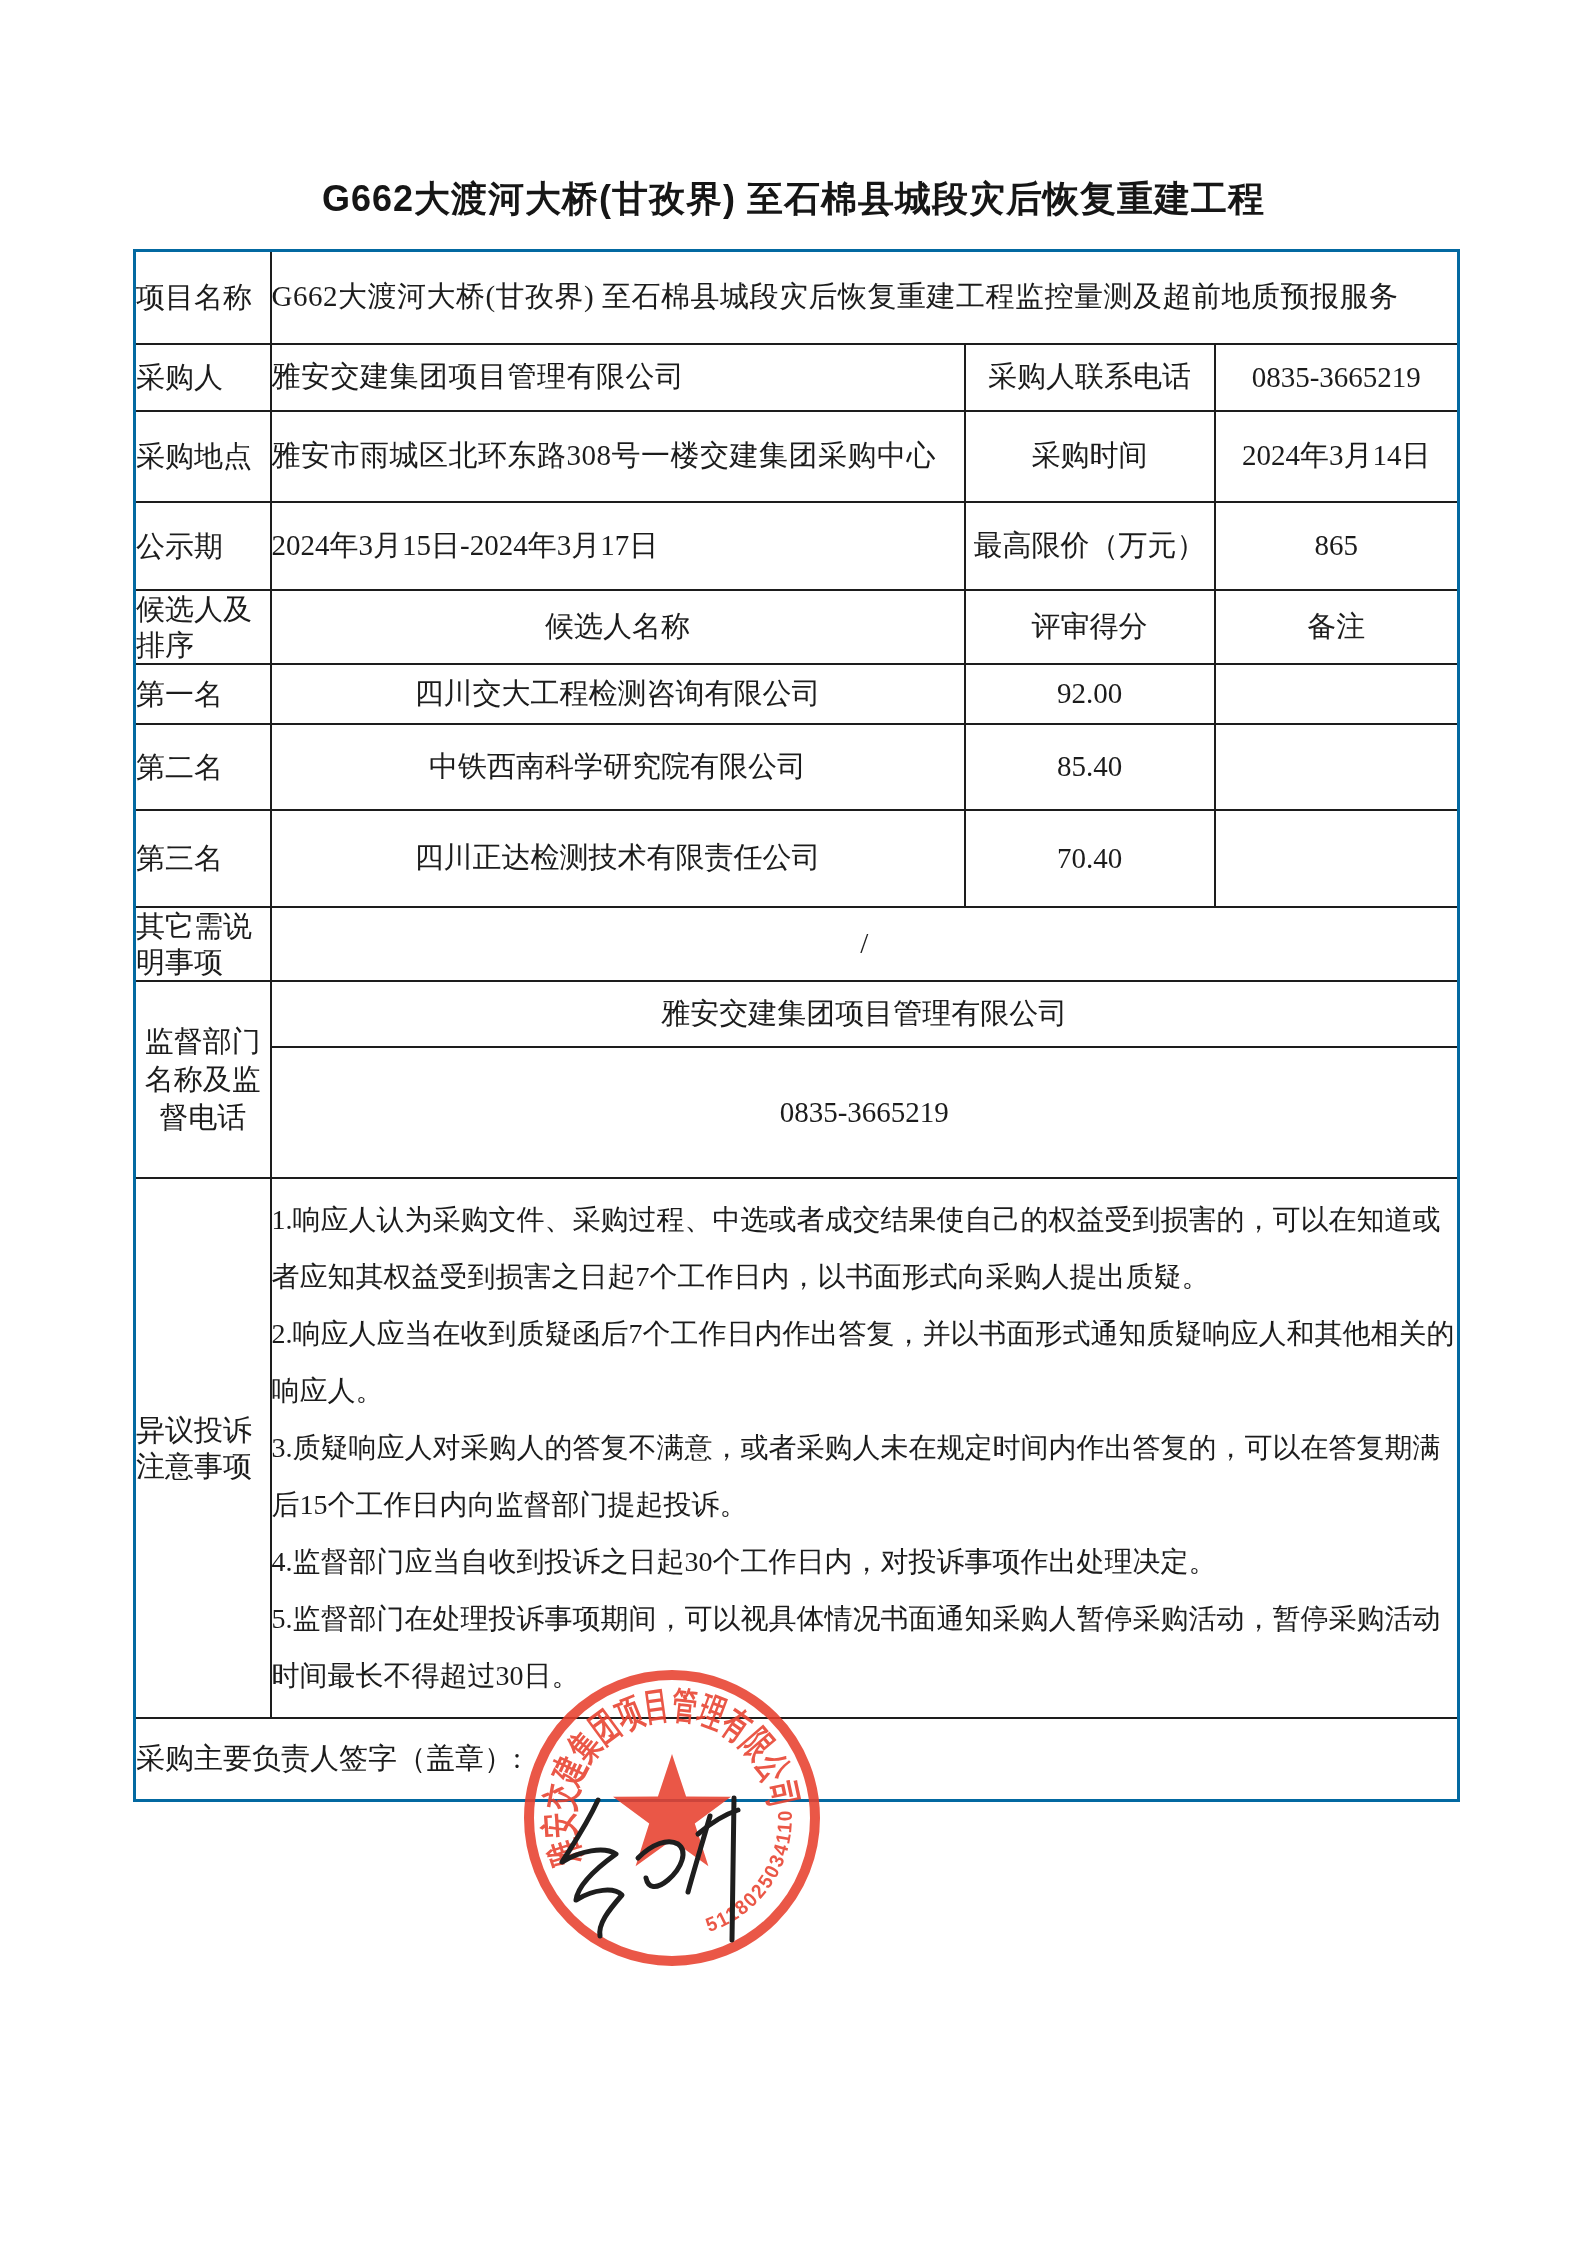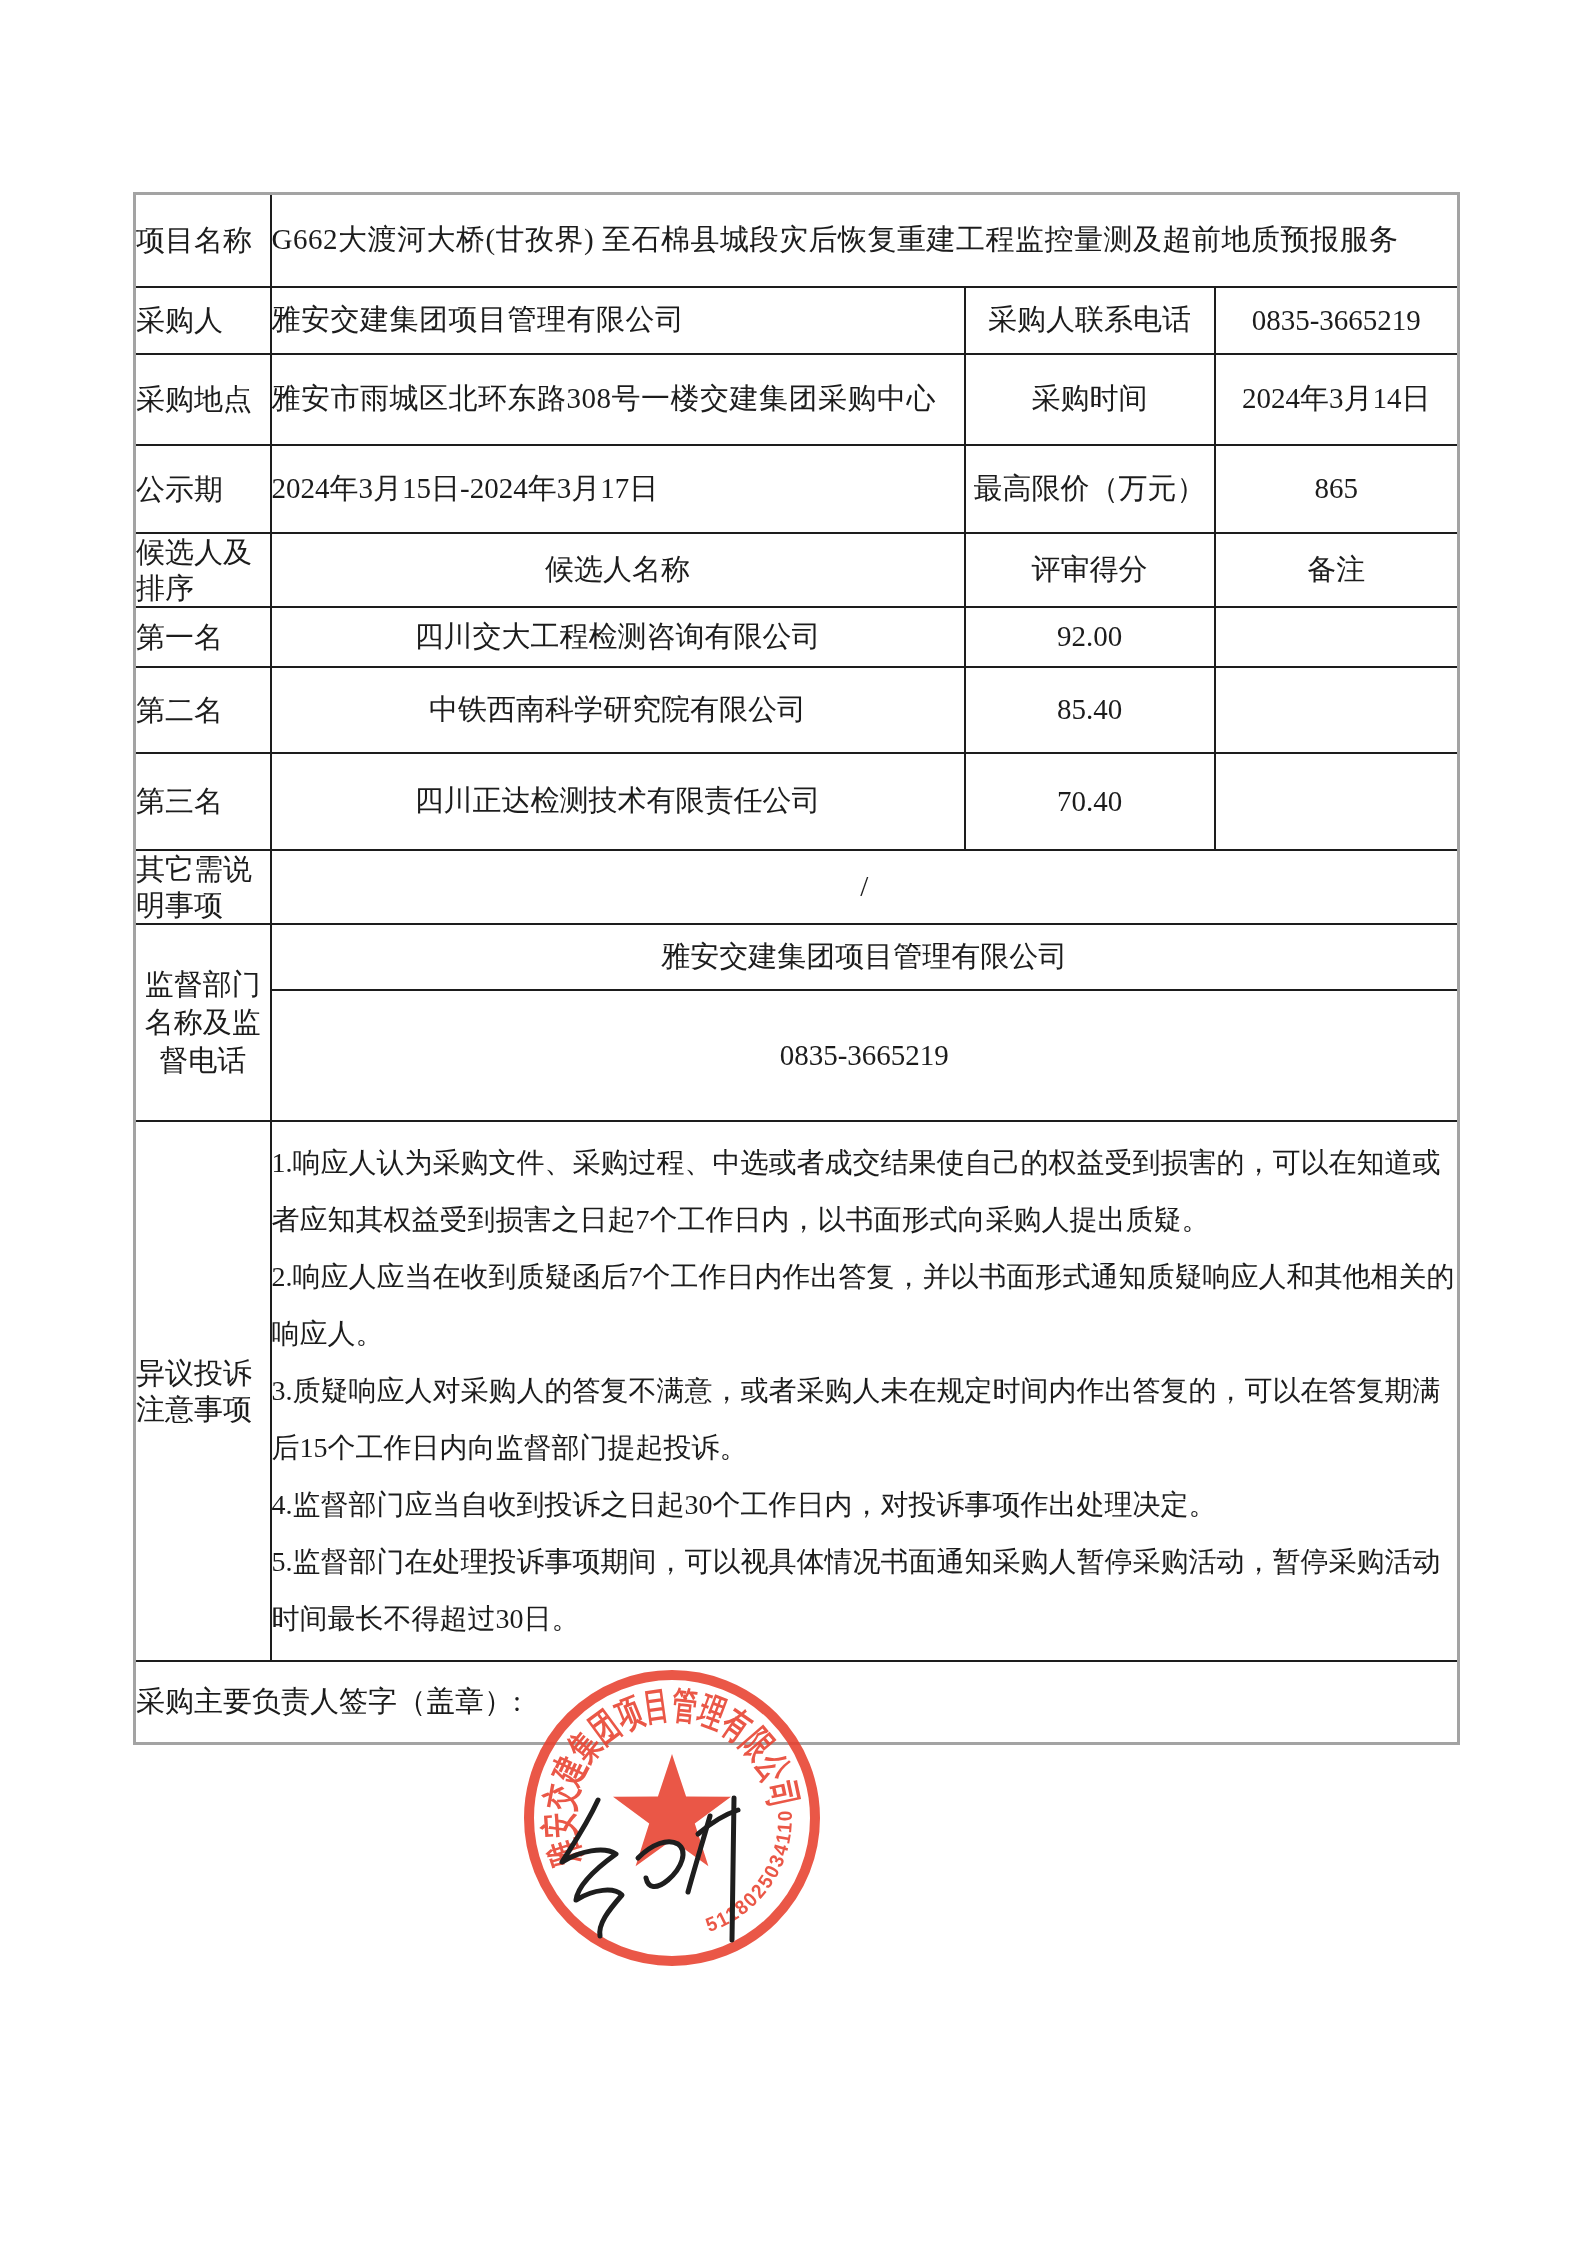--- a/index.html
+++ b/index.html
@@ -20,21 +20,21 @@
     font-size:36px;
     line-height:57px;
     letter-spacing:1px;
     color:#161616;
   }
   table.doc{
     border-collapse:collapse;
     table-layout:fixed;
     margin:22px 0 0 133px;
     width:1324px;
-    border:3px solid #a3a3a3;
+    border:3px solid #0369a1;
   }
   table.doc td{
     border:2px solid #1d1d1d;
     vertical-align:middle;
     font-size:29px;
     padding:0;
     overflow:hidden;
   }
   .c1{width:136px;}
   .c2{width:694px;}
@@ -69,20 +69,21 @@
     font-weight:bold;
     fill:#e8402e;
   }
 </style>
 </head>
 <body>
 
 <div class="page">
 
   <div class="title-block">
+    <div>G662大渡河大桥(甘孜界) 至石棉县城段灾后恢复重建工程</div>
   </div>
 
   <table class="doc">
     <colgroup>
         <col class="c1">
         <col class="c2">
         <col class="c3">
         <col class="c4">
       </colgroup>
 

